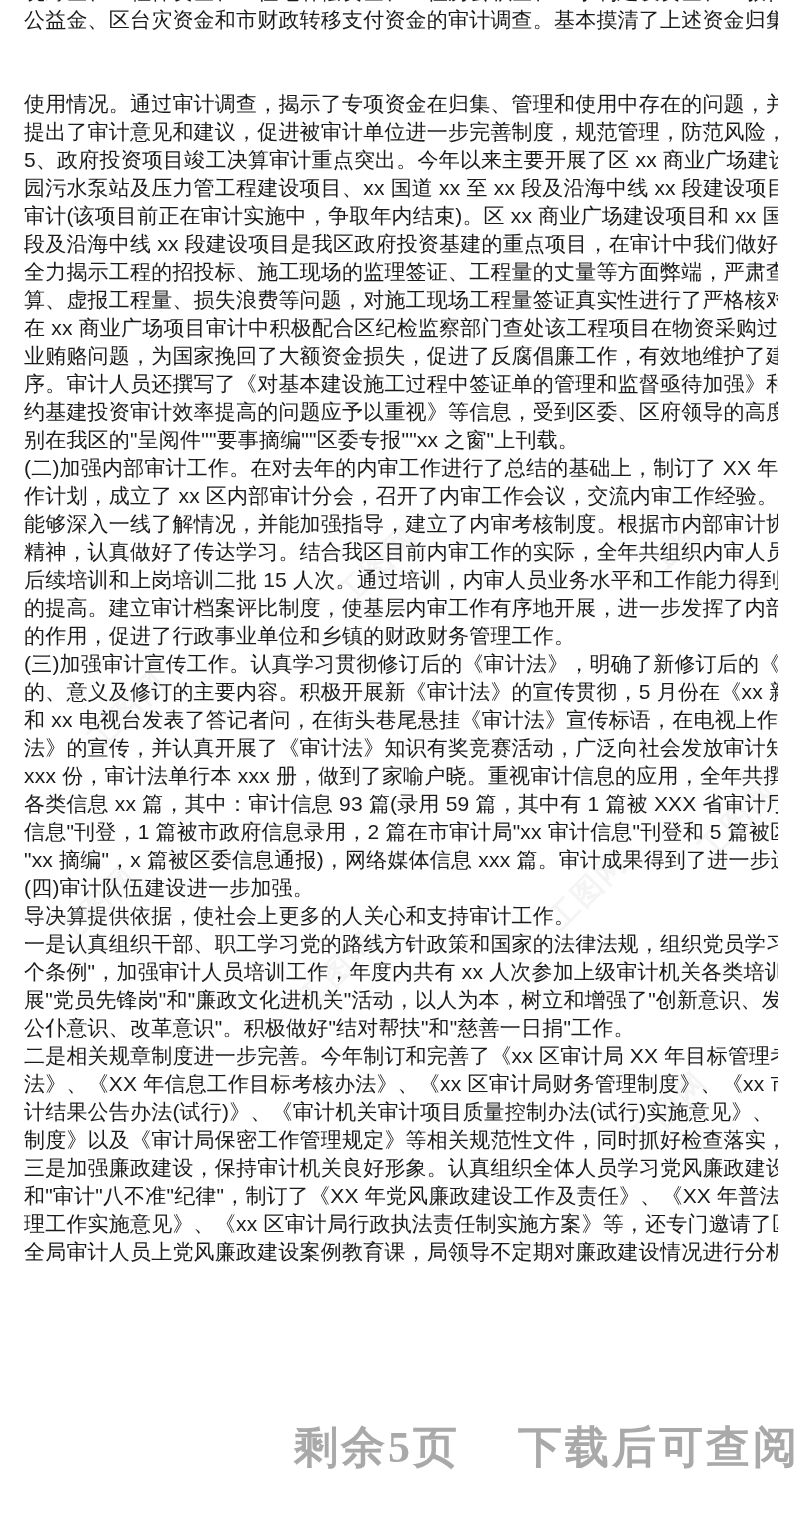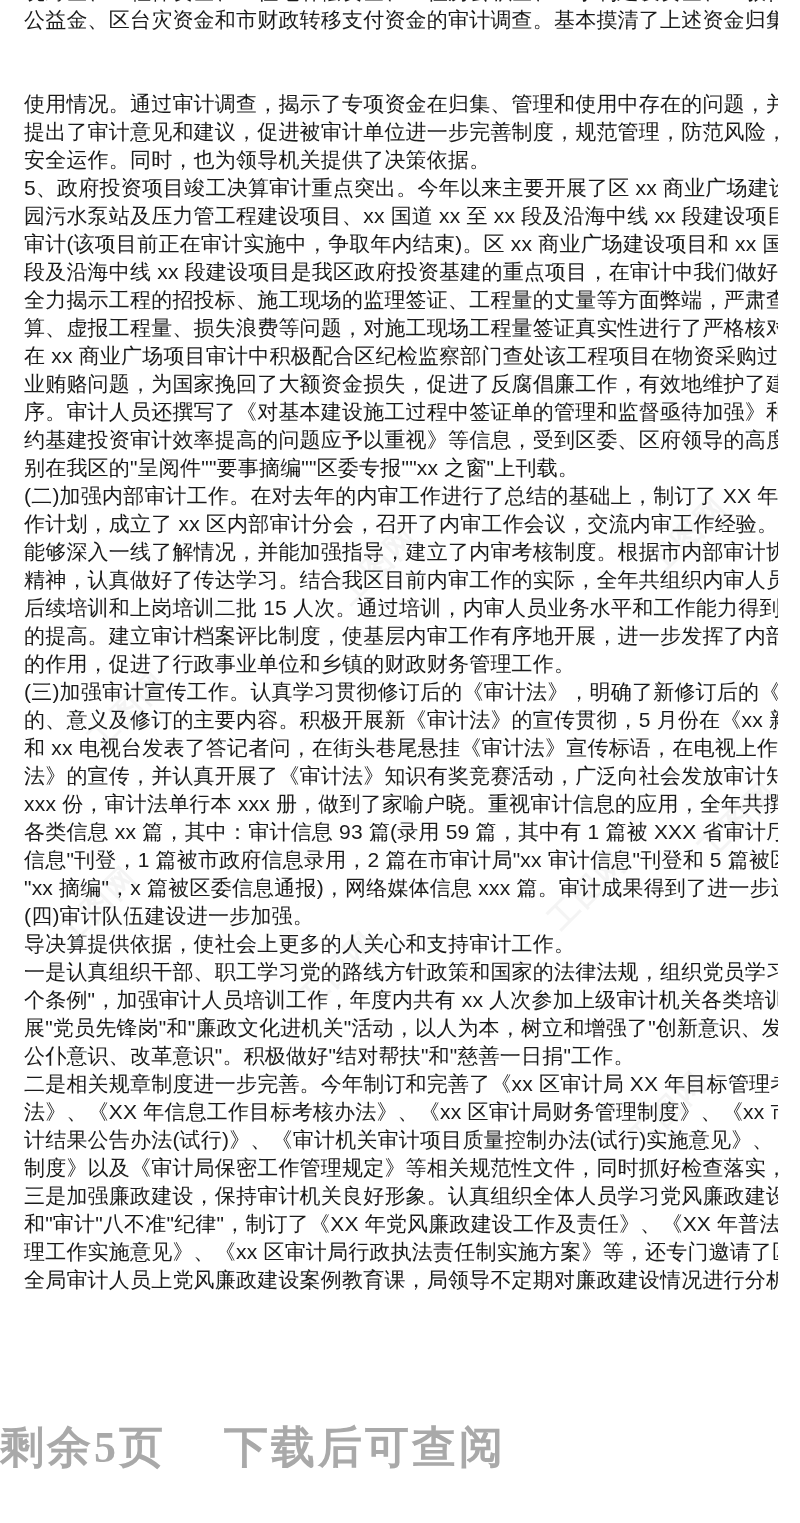--- a/index.html
+++ b/index.html
@@ -48,21 +48,21 @@
     text-align: justify;
     text-justify: inter-ideograph;
   }
   .line::after { content: ""; display: inline-block; width: 0; }
   .blank { height: 28px; }
   .footer-promo {
     position: absolute;
     left: 0; right: 0;
     top: 1418px;
     z-index: 3;
-    text-align: left;
+    text-align: right;
     font-family: "Liberation Serif", "DejaVu Serif", serif;
     font-weight: bold;
     font-size: 44px;
     color: #a9a9a9;
     letter-spacing: 3px;
     white-space: nowrap;
   }
   .footer-promo .gap { display: inline-block; width: 58px; }
 </style>
 </head>
@@ -81,21 +81,20 @@
       <span class="watermark" style="left: 620px; top: 1090px; color: rgb(154, 154, 154);">工图网</span>
     </div>
 
   <div class="text-flow">
       <div class="line">统筹金、区社保资金、区征地补偿资金、区住房公积金、区水利建设资金、区教育费附加、区福利</div>
       <div class="line">公益金、区台灾资金和市财政转移支付资金的审计调查。基本摸清了上述资金归集、管理和</div>
       <div class="line blank"></div>
       <div class="line blank"></div>
       <div class="line">使用情况。通过审计调查，揭示了专项资金在归集、管理和使用中存在的问题，并针对性地</div>
       <div class="line">提出了审计意见和建议，促进被审计单位进一步完善制度，规范管理，防范风险，确保资金</div>
-      <div class="line">安全运作。同时，也为领导机关提供了决策依据。</div>
       <div class="line">5、政府投资项目竣工决算审计重点突出。今年以来主要开展了区 xx 商业广场建设项目、xx</div>
       <div class="line">园污水泵站及压力管工程建设项目、xx 国道 xx 至 xx 段及沿海中线 xx 段建设项目竣工决算</div>
       <div class="line">审计(该项目前正在审计实施中，争取年内结束)。区 xx 商业广场建设项目和 xx 国道 xx 至 xx</div>
       <div class="line">段及沿海中线 xx 段建设项目是我区政府投资基建的重点项目，在审计中我们做好跟踪工作，</div>
       <div class="line">全力揭示工程的招投标、施工现场的监理签证、工程量的丈量等方面弊端，严肃查处高估冒</div>
       <div class="line">算、虚报工程量、损失浪费等问题，对施工现场工程量签证真实性进行了严格核对。同时，</div>
       <div class="line">在 xx 商业广场项目审计中积极配合区纪检监察部门查处该工程项目在物资采购过程中的商</div>
       <div class="line">业贿赂问题，为国家挽回了大额资金损失，促进了反腐倡廉工作，有效地维护了建筑市场秩</div>
       <div class="line">序。审计人员还撰写了《对基本建设施工过程中签证单的管理和监督亟待加强》和《目前制</div>
       <div class="line">约基建投资审计效率提高的问题应予以重视》等信息，受到区委、区府领导的高度重视，分</div>

